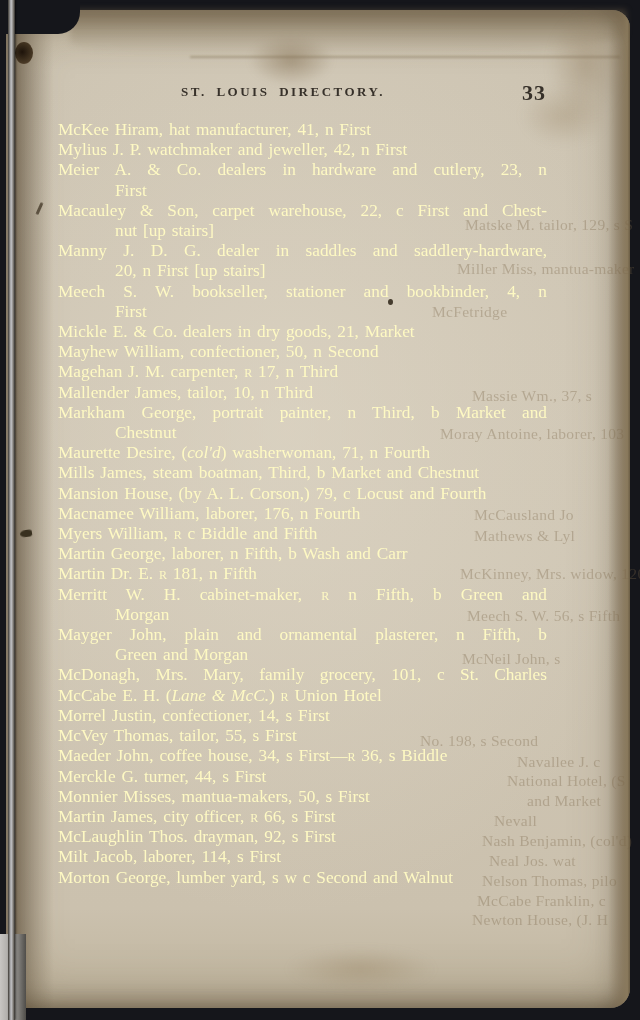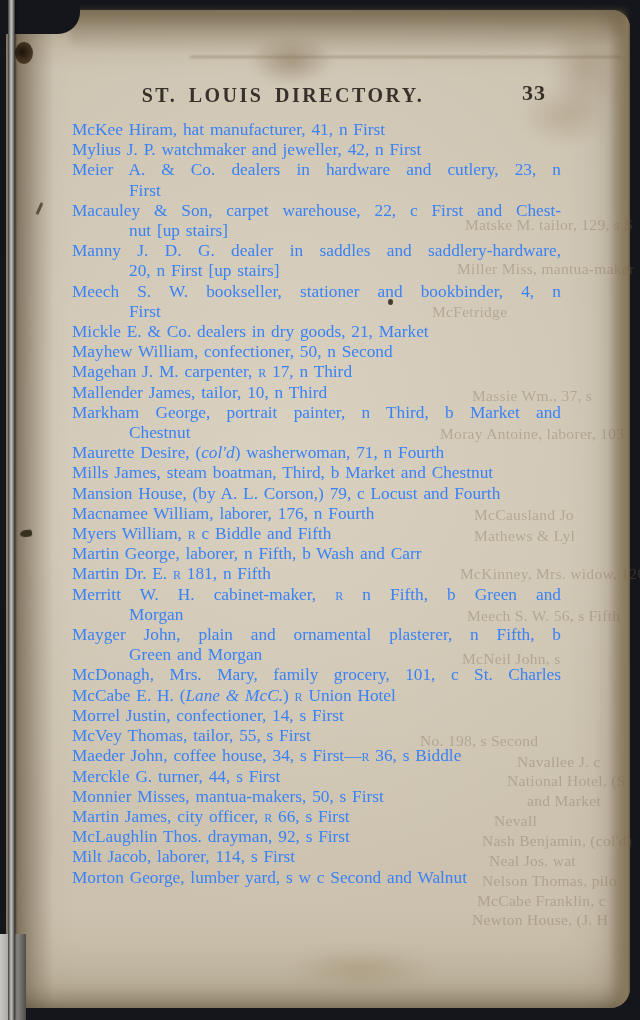--- a/index.html
+++ b/index.html
@@ -46,25 +46,25 @@
   
   .notch{position:absolute;left:0;top:0;width:80px;height:34px;background:#15161b;
         border-radius:0 0 22px 0;}
   .clip-base{position:absolute;left:0;top:934px;width:26px;height:86px;
         background:linear-gradient(90deg,#c8c6c3,#9c9a96 55%,#4f4d49);}
   .rod{position:absolute;left:8px;top:0;width:7px;height:1020px;
         background:linear-gradient(90deg,#3c3933,#c4c5c9 45%,#8a8782 72%,#2e2b27);
         box-shadow:1px 0 2px rgba(0,0,0,.5);}
   
   .running-head{position:absolute;left:58px;top:84px;width:490px;height:24px;color:#37312a;}
-  .head-title{position:absolute;left:0;right:40px;text-align:center;font-size:20px;
+  .head-title{position:absolute;left:0;right:40px;text-align:center;font-size:13px;
         font-weight:bold;letter-spacing:2.5px;word-spacing:4px;}
   .page-number{position:absolute;right:2px;top:-4px;font-size:22px;font-weight:bold;letter-spacing:1px;}
-  .entries{position:absolute;left:58px;top:120px;width:489px;color:#3b82f6;
-        font-size:17.3px;line-height:20.2px;word-spacing:1.5px;margin-left:14px;}
+  .entries{position:absolute;left:58px;top:120px;width:489px;color:#fef9c3;
+        font-size:17.3px;line-height:20.2px;word-spacing:1.5px;}
   .line{white-space:nowrap;}
   .line.just{white-space:normal;text-align:justify;text-align-last:justify;}
   .line.indent{padding-left:57px;}
   .it{font-style:italic;}
   .sc{font-variant:small-caps;}
   
   .ghosts{position:absolute;left:12px;top:0;width:640px;height:1020px;pointer-events:none;padding-left:48px;}
   .ghost{position:absolute;font-size:15.5px;color:rgba(122,102,72,.55);opacity:.62;
         filter:blur(.5px);white-space:nowrap;letter-spacing:.3px;}
 </style>

